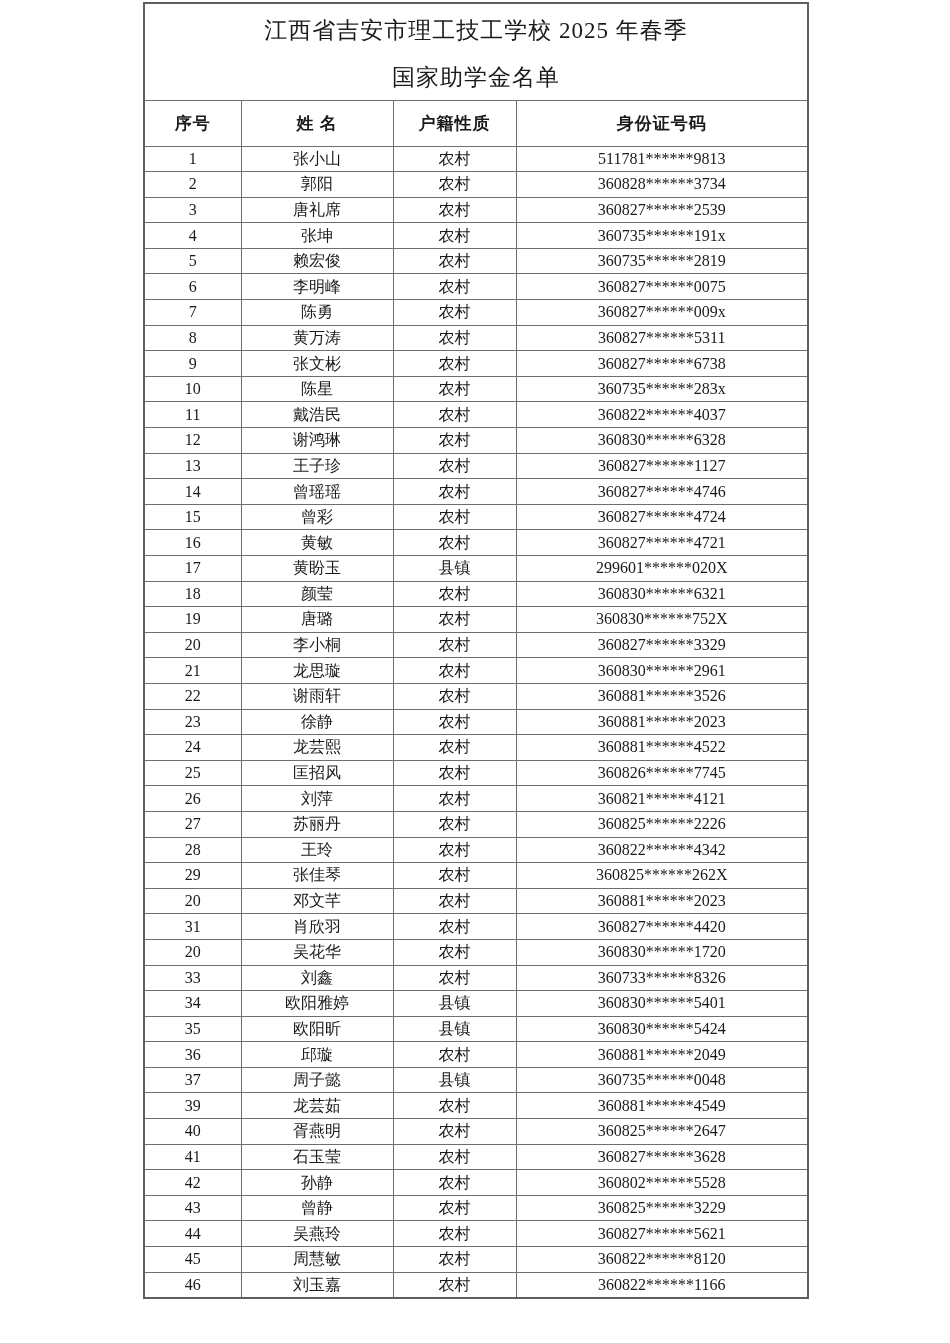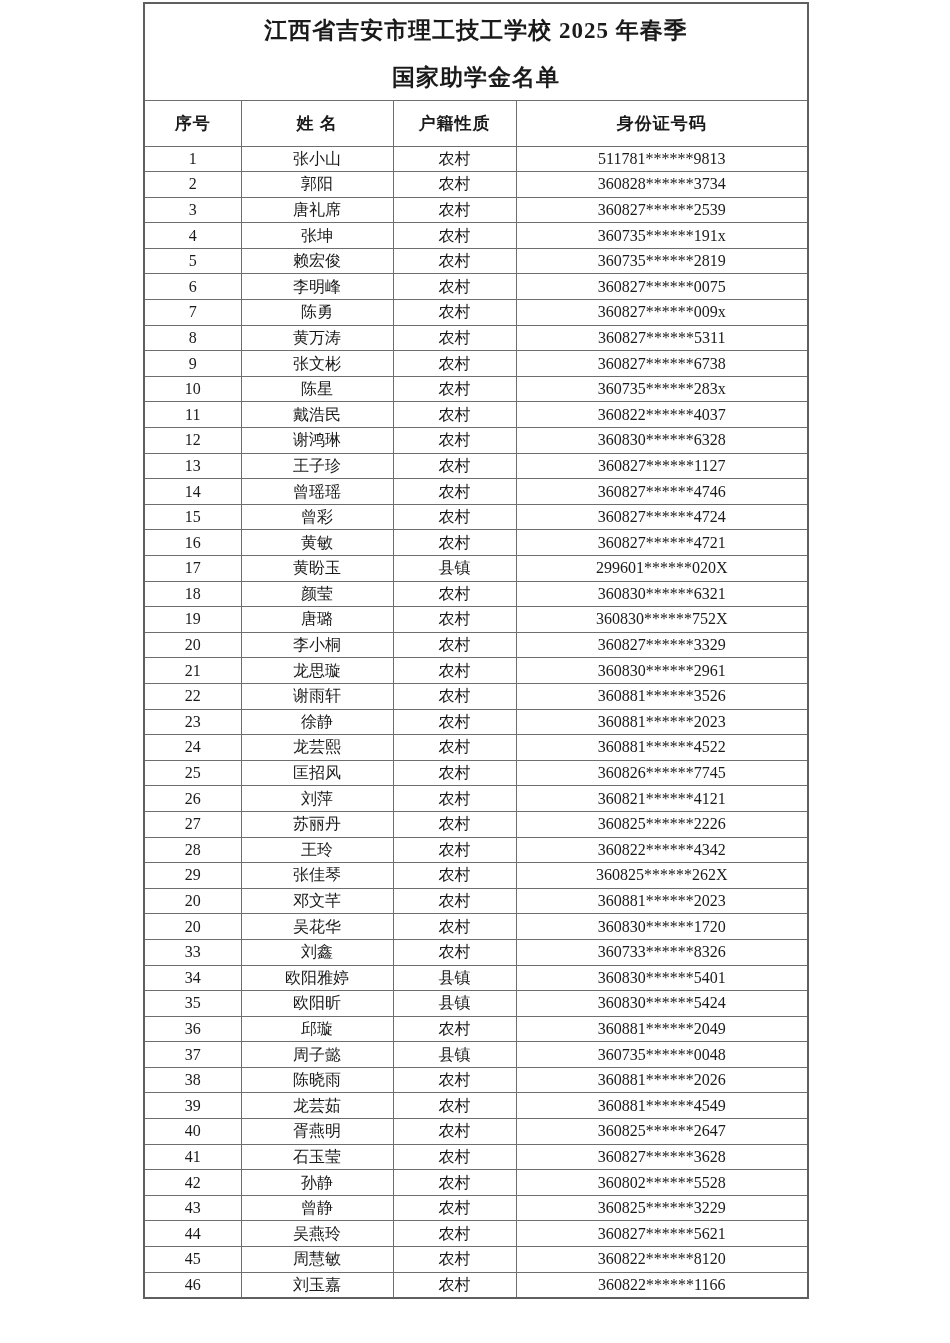--- a/index.html
+++ b/index.html
@@ -27,21 +27,21 @@
   }
   table.doc-table td, table.doc-table th {
     border: 1px solid #6e6e6e;
     text-align: center;
     vertical-align: middle;
     overflow: hidden;
     white-space: nowrap;
   }
   tr.title-row td {
     height: 97px;
-    font-weight: bold;
+    font-weight: normal;
     font-size: 23px;
     letter-spacing: 1px;
     padding: 4px 0 6px 0;
   }
   .title-line1 { margin-top: 6px; }
   .title-line2 { margin-top: 16px; }
   tr.header-row th {
     height: 46px;
     font-weight: bold;
     font-size: 17px;
@@ -259,20 +259,26 @@
           <td>农村</td>
           <td>360825******262X</td>
         </tr>
         <tr>
           <td>20</td>
           <td>邓文芊</td>
           <td>农村</td>
           <td>360881******2023</td>
         </tr>
         <tr>
+          <td>31</td>
+          <td>肖欣羽</td>
+          <td>农村</td>
+          <td>360827******4420</td>
+        </tr>
+        <tr>
           <td>20</td>
           <td>吴花华</td>
           <td>农村</td>
           <td>360830******1720</td>
         </tr>
         <tr>
           <td>33</td>
           <td>刘鑫</td>
           <td>农村</td>
           <td>360733******8326</td>
@@ -293,26 +299,20 @@
           <td>36</td>
           <td>邱璇</td>
           <td>农村</td>
           <td>360881******2049</td>
         </tr>
         <tr>
           <td>37</td>
           <td>周子懿</td>
           <td>县镇</td>
           <td>360735******0048</td>
-        </tr>
-        <tr>
-          <td>38</td>
-          <td>陈晓雨</td>
-          <td>农村</td>
-          <td>360881******2026</td>
         </tr>
         <tr>
           <td>39</td>
           <td>龙芸茹</td>
           <td>农村</td>
           <td>360881******4549</td>
         </tr>
         <tr>
           <td>40</td>
           <td>胥燕明</td>

